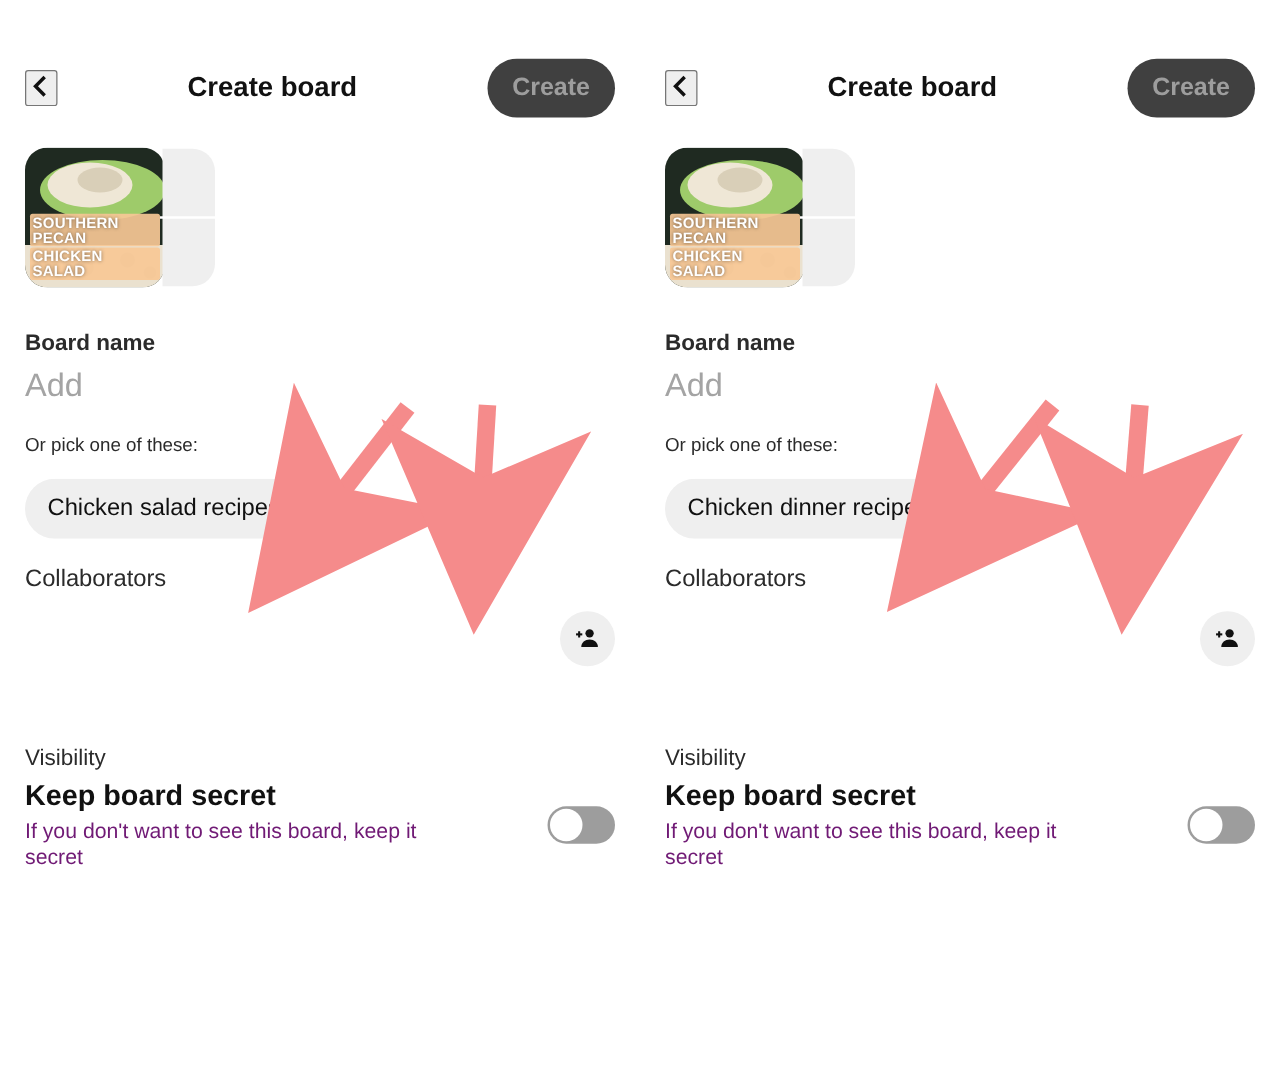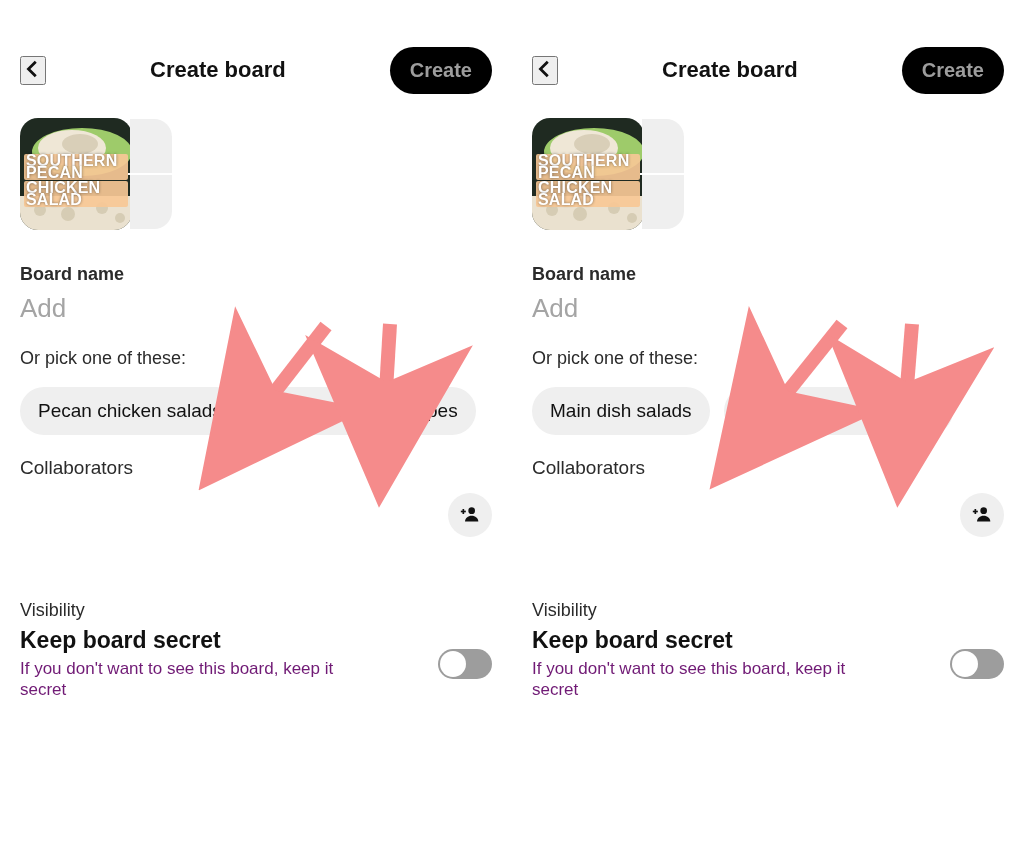--- a/index.html
+++ b/index.html
@@ -2,32 +2,32 @@
 <html><head>
 <meta charset="utf-8">
 <style>
   * { box-sizing: border-box; margin: 0; padding: 0; }
   html, body { width: 1024px; height: 853px; font-family: -apple-system, "Helvetica Neue", Arial, sans-serif; background: #fff; color: #111; overflow: hidden; }
   .stage { display: flex; width: 1024px; height: 630px; }
   .panel { position: relative; width: 512px; height: 853px; padding: 0 20px; overflow: hidden; }
   .hdr { display: flex; align-items: center; justify-content: space-between; height: 60px; margin-top: 40px; }
   .back svg { width: 22px; height: 22px; stroke: #111; stroke-width: 3; fill: none; }
   .title { font-size: 22px; font-weight: 600; }
-  .create-btn { background: #000000; color: #9d9d9d; font-weight: 600; font-size: 20px; border: none; border-radius: 28px; padding: 12px 20px; }
+  .create-btn { background: #404040; color: #9d9d9d; font-weight: 600; font-size: 20px; border: none; border-radius: 28px; padding: 12px 20px; }
   .thumb-row { display: flex; align-items: center; margin-top: 18px; }
   .thumb-wrap { position: relative; width: 112px; height: 112px; border-radius: 18px; overflow: hidden; }
   .thumb-svg { width: 112px; height: 112px; display:block; }
-  .thumb-caption { position: absolute; left: 4px; bottom: 22px; right: 4px; color: #fff; font-weight: 800; font-size: 16px; line-height: 12px; letter-spacing: .2px; text-shadow: 0 0 3px rgba(0,0,0,.5); text-decoration: underline; }
+  .thumb-caption { position: absolute; left: 4px; bottom: 5px; right: 4px; color: #fff; font-weight: 800; font-size: 12px; line-height: 12px; letter-spacing: .2px; text-shadow: 0 0 3px rgba(0,0,0,.5); text-decoration: underline; }
   .thumb-caption span { display: inline-block; background: rgba(247,200,150,.92); color: #fff; padding: 1px 2px; border-radius: 2px; margin-bottom: 1px; }
   .stub { width: 42px; height: 110px; margin-left: -2px; background: #efefef; border-top-right-radius: 18px; border-bottom-right-radius: 18px; position: relative; }
   .stub::after { content:""; position:absolute; left:-2px; right:0; top:54px; height:2px; background:#fff; }
   .label { font-size: 18px; color: #2b2b2b; margin-top: 34px; font-weight: bold; }
   .name-input { width: 100%; border: none; outline: none; font-size: 26px; color: #333; margin-top: 8px; background: transparent; }
   .name-input::placeholder { color: #a4a4a4; }
-  .pick-label { font-size: 18px; color: #2b2b2b; margin-top: 24px; }
+  .pick-label { font-size: 15px; color: #2b2b2b; margin-top: 24px; }
   .chips { display: flex; gap: 14px; margin-top: 18px; overflow: hidden; white-space: nowrap; flex-wrap: nowrap; }
   .chip { background: #efefef; color: #111; font-size: 19px; border-radius: 26px; padding: 13px 18px; border: none; white-space: nowrap; flex: 0 0 auto; }
   .collab-label { font-size: 19px; color: #2b2b2b; margin-top: 22px; }
   .collab-row { display: flex; justify-content: flex-end; margin-top: 14px; }
   .add-collab { width: 44px; height: 44px; border-radius: 50%; background: #efefef; border: none; display: flex; align-items: center; justify-content: center; }
   .add-collab svg { width: 20px; height: 20px; fill: #111; }
   .vis-label { font-size: 18px; color: #2b2b2b; margin-top: 63px; }
   .vis-row { display: flex; align-items: center; justify-content: space-between; margin-top: 6px; }
   .vis-title { font-size: 23px; font-weight: 700; }
   .vis-help { font-size: 17px; color: #701a75; margin-top: 4px; max-width: 360px; line-height: 1.25; }
@@ -74,21 +74,20 @@
         </div>
       </div>
       <div class="stub"></div>
     </div>
 
     <div class="label">Board name</div>
     <input class="name-input" placeholder="Add" style="">
 
     <div class="pick-label">Or pick one of these:</div>
     <div class="chips">
-      <button class="chip">Pecan chicken salads</button>
       <button class="chip">Chicken salad recipes</button>
     </div>
 
     <div class="collab-label">Collaborators</div>
     <div class="collab-row">
       <button class="add-collab">
         <span>
           <svg viewBox="0 0 24 24">
               <circle cx="14" cy="8" r="4"></circle>
               <path d="M6 21c0-4 3.6-7 8-7s8 3 8 7H6z"></path>
@@ -165,21 +164,20 @@
         </div>
       </div>
       <div class="stub"></div>
     </div>
 
     <div class="label">Board name</div>
     <input class="name-input" placeholder="Add" style="">
 
     <div class="pick-label">Or pick one of these:</div>
     <div class="chips">
-      <button class="chip">Main dish salads</button>
       <button class="chip">Chicken dinner recipes</button>
     </div>
 
     <div class="collab-label">Collaborators</div>
     <div class="collab-row">
       <button class="add-collab">
         <span>
           <svg viewBox="0 0 24 24">
               <circle cx="14" cy="8" r="4"></circle>
               <path d="M6 21c0-4 3.6-7 8-7s8 3 8 7H6z"></path>

